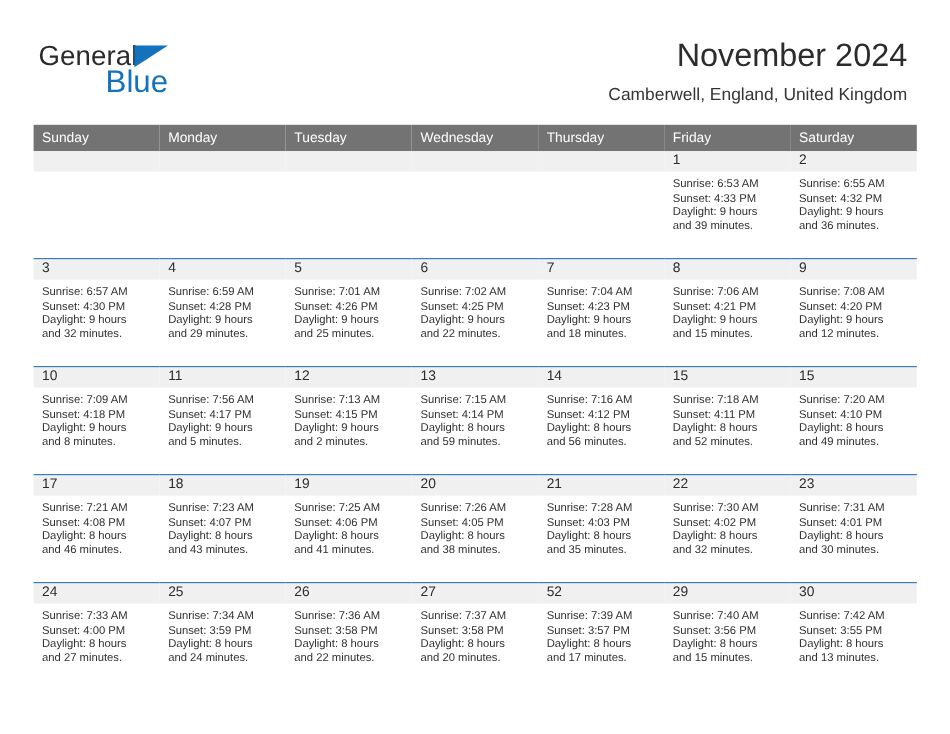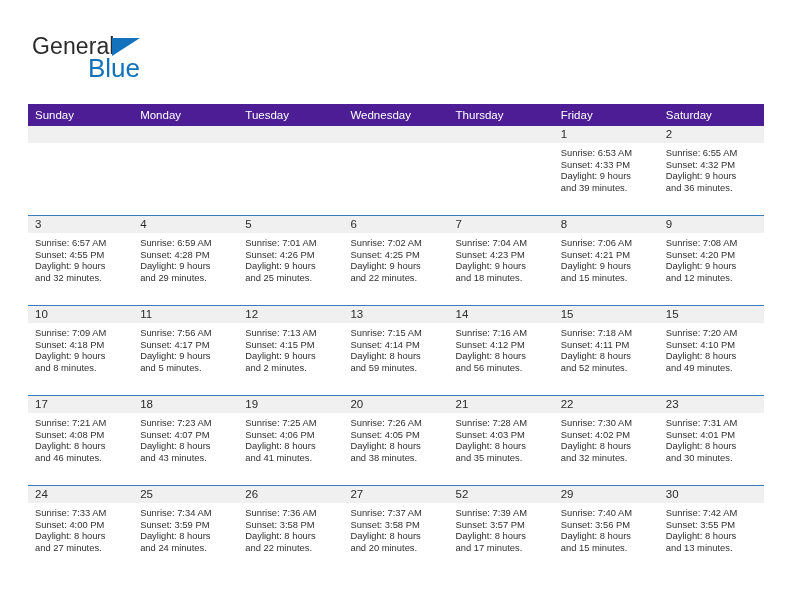--- a/index.html
+++ b/index.html
@@ -93,21 +93,21 @@
   
   .calendar {
     position: absolute;
     left: 28px;
     top: 104px;
     width: 736px;
     border-collapse: collapse;
     table-layout: fixed;
   }
   .calendar th {
-    background: #4c1d95;
+    background: #737373;
     color: #ffffff;
     font-weight: normal;
     font-size: 11.5px;
     text-align: left;
     padding: 5px 0 5px 7px;
     height: 11px;
     font-family: "Liberation Sans", sans-serif;
   }
 
   .calendar td {
@@ -153,20 +153,24 @@
 <div class="page">
 
   <div class="header">
 
     <div class="brand">
       <span class="brand-general">General</span>
       <span class="brand-tri"></span>
       <span class="brand-blue">Blue</span>
     </div>
 
+    <div class="title-block">
+      <h1 class="cal-title">November 2024</h1>
+      <h2 class="cal-subtitle">Camberwell, England, United Kingdom</h2>
+    </div>
 
   </div>
 
   <table class="calendar">
     <thead>
       <tr>
         <th>Sunday</th>
         <th>Monday</th>
         <th>Tuesday</th>
         <th>Wednesday</th>
@@ -224,21 +228,21 @@
 Daylight: 9 hours
 and 36 minutes.</div>
             </div>
           </td>
         </tr>
         <tr class="week-row">
           <td>
             <div class="cell-inner">
               <div class="daynum">3</div>
               <div class="details">Sunrise: 6:57 AM
-Sunset: 4:55 PM
+Sunset: 4:30 PM
 Daylight: 9 hours
 and 32 minutes.</div>
             </div>
           </td>
           <td>
             <div class="cell-inner">
               <div class="daynum">4</div>
               <div class="details">Sunrise: 6:59 AM
 Sunset: 4:28 PM
 Daylight: 9 hours

